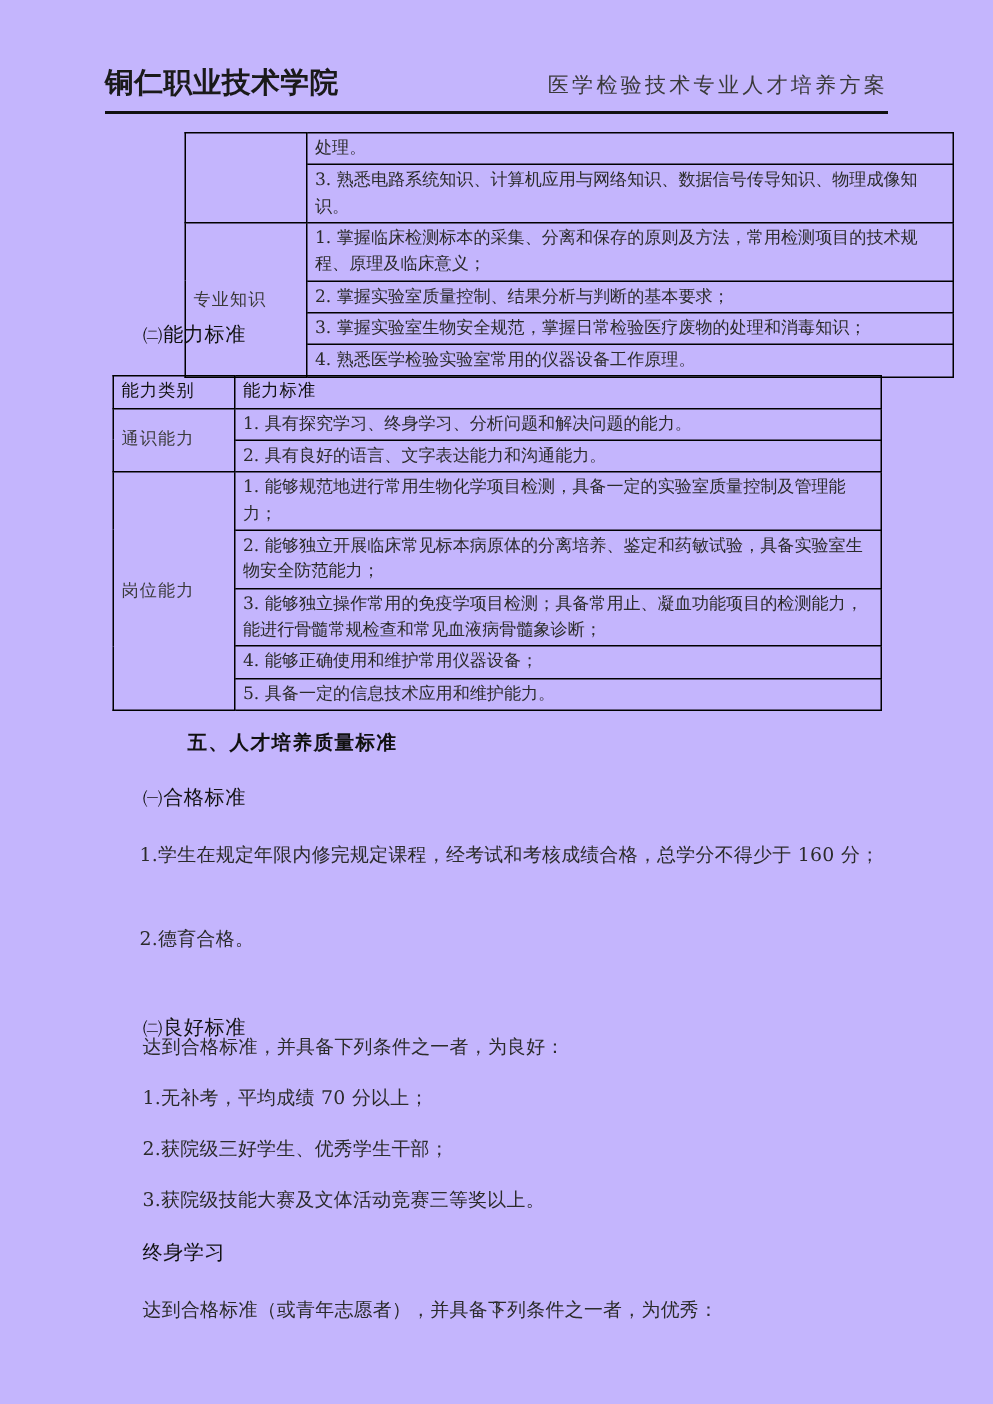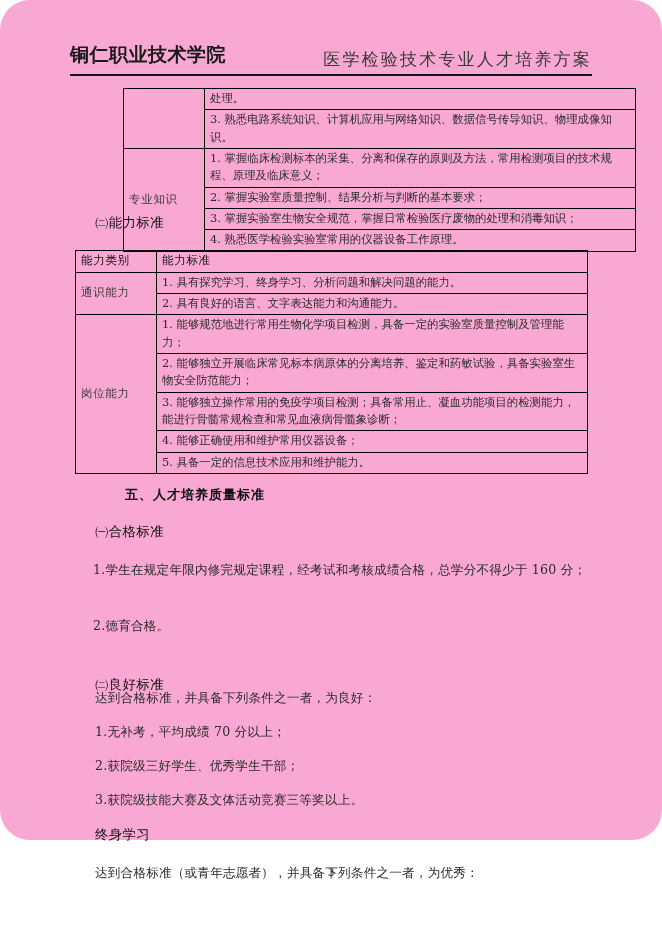--- a/index.html
+++ b/index.html
@@ -14,23 +14,22 @@
     position: relative;
     font-family: "DejaVu Serif", "Liberation Serif", serif;
     color: #2a2a2a;
     overflow: hidden;
   }
 
   .page {
     position: absolute;
     left: 0; top: 0;
     width: 662px;
-    height: 840px;
-    background: #f9a8d4;
-    border-radius: 30px;
+    height: 936px;
+    background: #c4b5fd;
   }
 
   
   .doc-header {
     position: absolute;
     left: 70px;
     top: 42px;
     width: 522px;
     height: 32px;
   }
@@ -42,21 +41,21 @@
     font-weight: bold;
     font-size: 19px;
     letter-spacing: 0.5px;
     color: #1a1a1a;
     white-space: nowrap;
   }
   .doc-header .plan {
     position: absolute;
     right: 0;
     top: 6px;
-    font-size: 17px;
+    font-size: 14px;
     letter-spacing: 2.2px;
     color: #3a3a3a;
     white-space: nowrap;
     text-align: right;
   }
   .header-rule {
     position: absolute;
     left: 70px;
     top: 74px;
     width: 522px;

